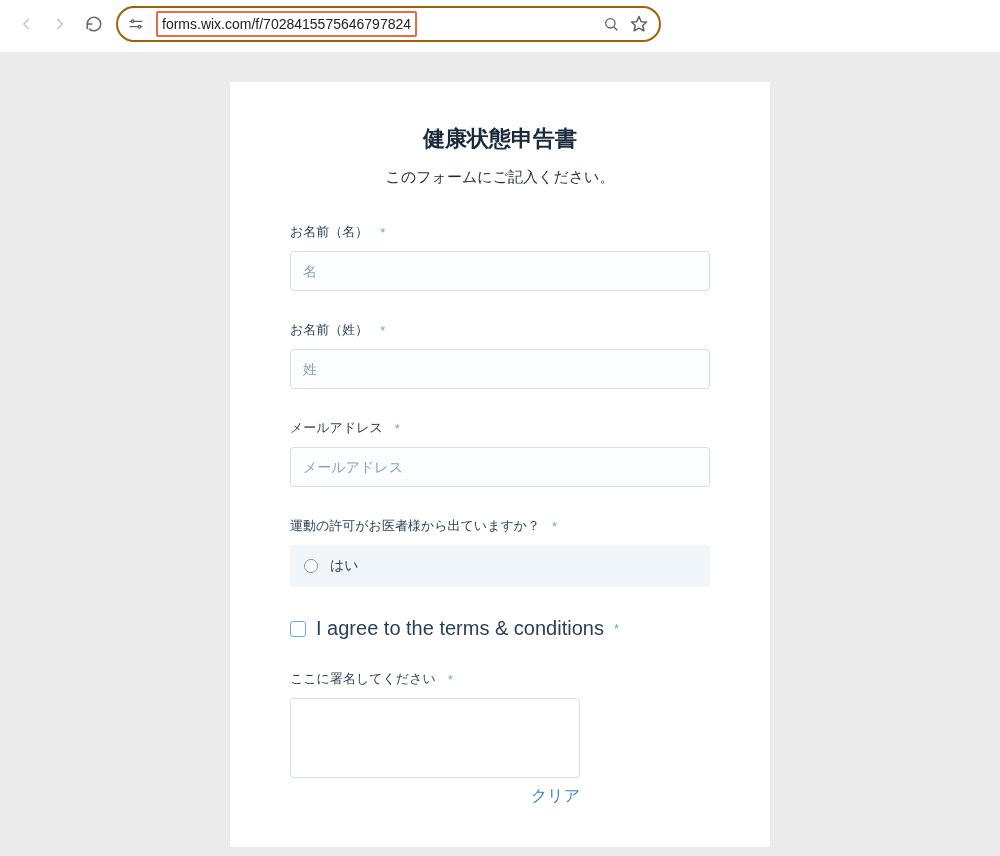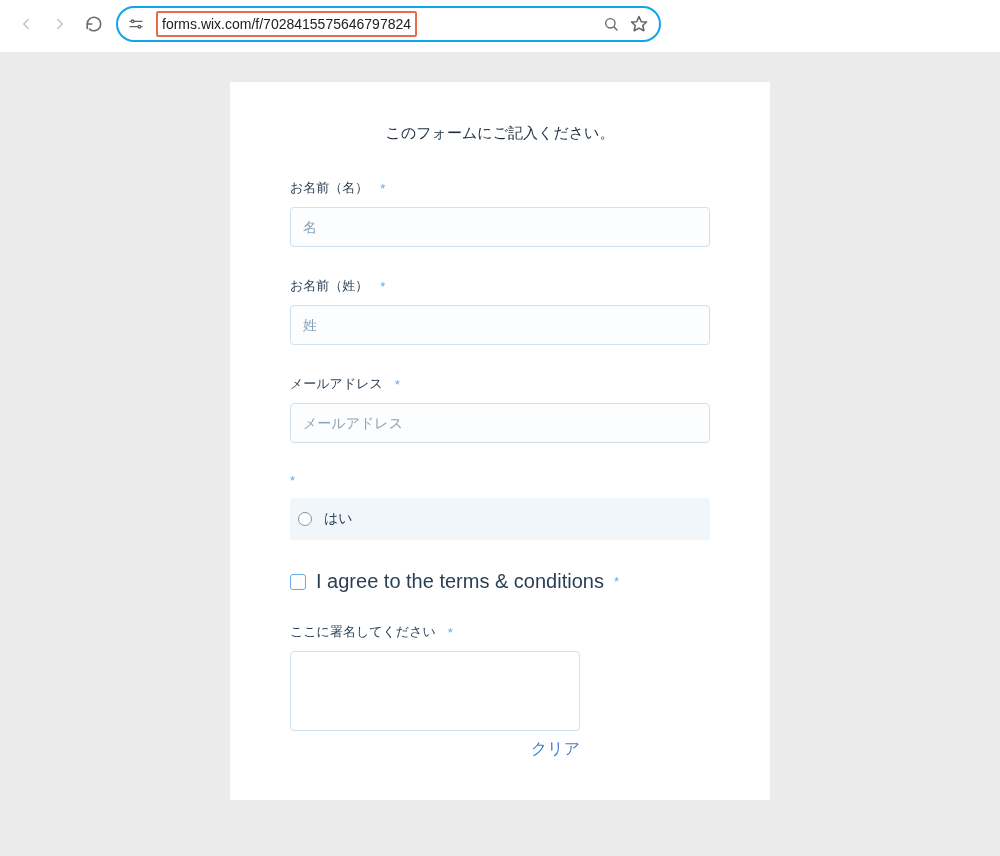--- a/index.html
+++ b/index.html
@@ -23,21 +23,21 @@
     width: 24px; height: 24px;
     display: flex; align-items: center; justify-content: center;
     color: #6b6b6b;
     cursor: pointer;
   }
   .nav-icon.disabled { color: #c7c7c7; cursor: default; }
   .addrbar {
     flex: 1;
     display: flex;
     align-items: center;
-    border: 2px solid #0ea5e9;
+    border: 2px solid #a16207;
     border-radius: 20px;
     height: 36px;
     padding: 0 10px 0 8px;
     gap: 8px;
     max-width: 545px;
   }
   .site-settings {
     width: 20px; height: 20px;
     display:flex; align-items:center; justify-content:center;
     color: #5f6368;
@@ -98,21 +98,21 @@
     border-radius: 4px;
     padding: 0 12px;
     font-size: 14px;
     color: #2a3f54;
     background: #fbfdff;
   }
   .text-input::placeholder { color: #8aa2b8; }
   .radio-row {
     background: #f1f6fa;
     border-radius: 4px;
-    padding: 12px 8px;
+    padding: 12px 14px;
     margin-bottom: 10px;
     display: flex;
     align-items: center;
     gap: 12px;
     cursor: pointer;
   }
   .radio-circle {
     width: 14px; height: 14px;
     border: 1.5px solid #7a95ad;
     border-radius: 50%;
@@ -190,20 +190,21 @@
     <div class="addr-icon">
       <svg width="18" height="18" viewBox="0 0 24 24" fill="none" stroke="currentColor" stroke-width="2" stroke-linejoin="round" stroke-linecap="round">
           <polygon points="12 2 15 9 22 9.3 17 14 18.5 21 12 17.5 5.5 21 7 14 2 9.3 9 9"></polygon>
         </svg>
     </div>
   </div>
 </div>
 
 <div class="page-area">
   <div class="form-card">
+    <h1 class="form-title">健康状態申告書</h1>
     <p class="form-subtitle">このフォームにご記入ください。</p>
 
     <div class="field-group">
       <div class="field-label">
         <span>お名前（名）</span>
         <span class="req">*</span>
       </div>
       <input class="text-input" type="text" placeholder="名" style="">
     </div>
 
@@ -218,20 +219,21 @@
     <div class="field-group">
       <div class="field-label">
         <span>メールアドレス</span>
         <span class="req">*</span>
       </div>
       <input class="text-input" type="text" placeholder="メールアドレス" style="">
     </div>
 
     <div class="field-group">
       <div class="field-label">
+        <span>運動の許可がお医者様から出ていますか？</span>
         <span class="req">*</span>
       </div>
       <div class="radio-row">
         <div class="radio-circle"></div>
         <span class="radio-label">はい</span>
       </div>
     </div>
 
     <div class="check-row">
       <div class="checkbox"></div>

